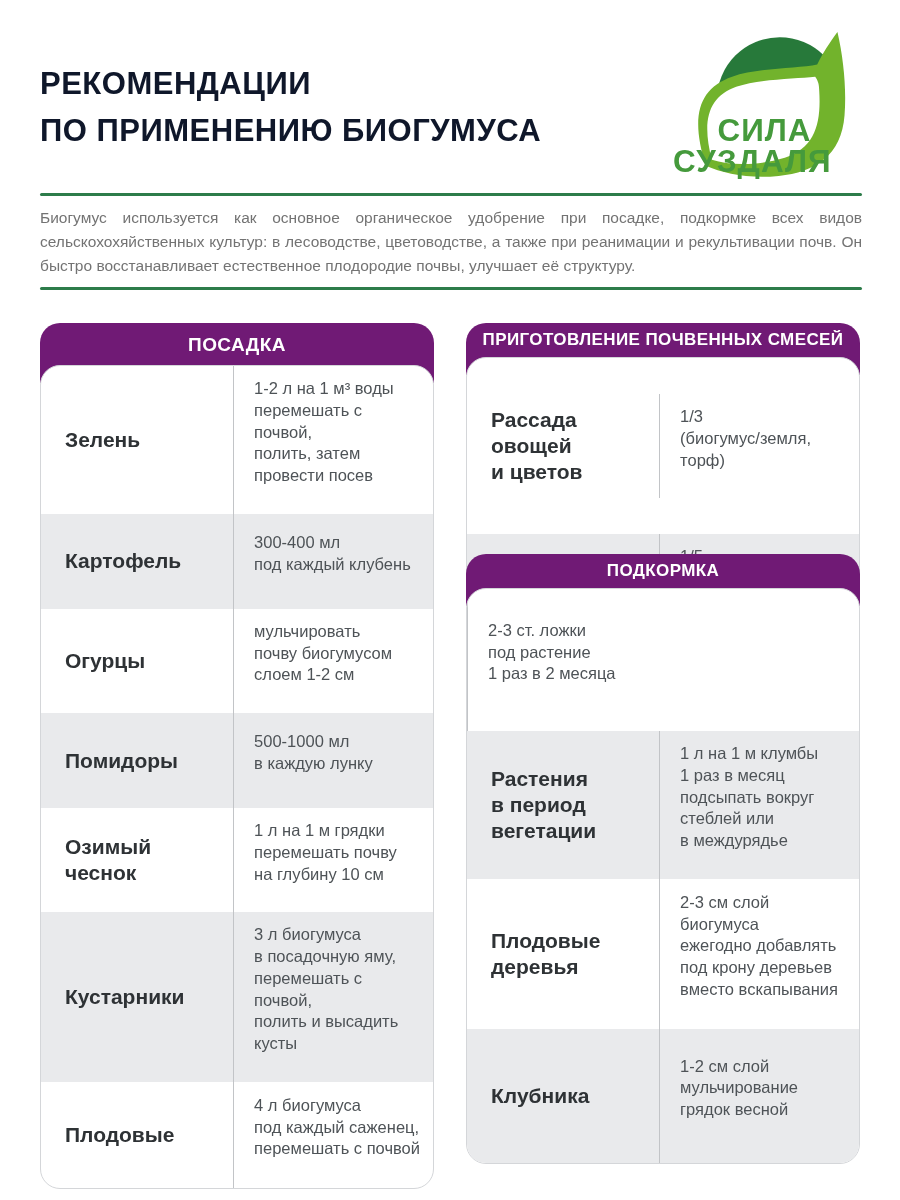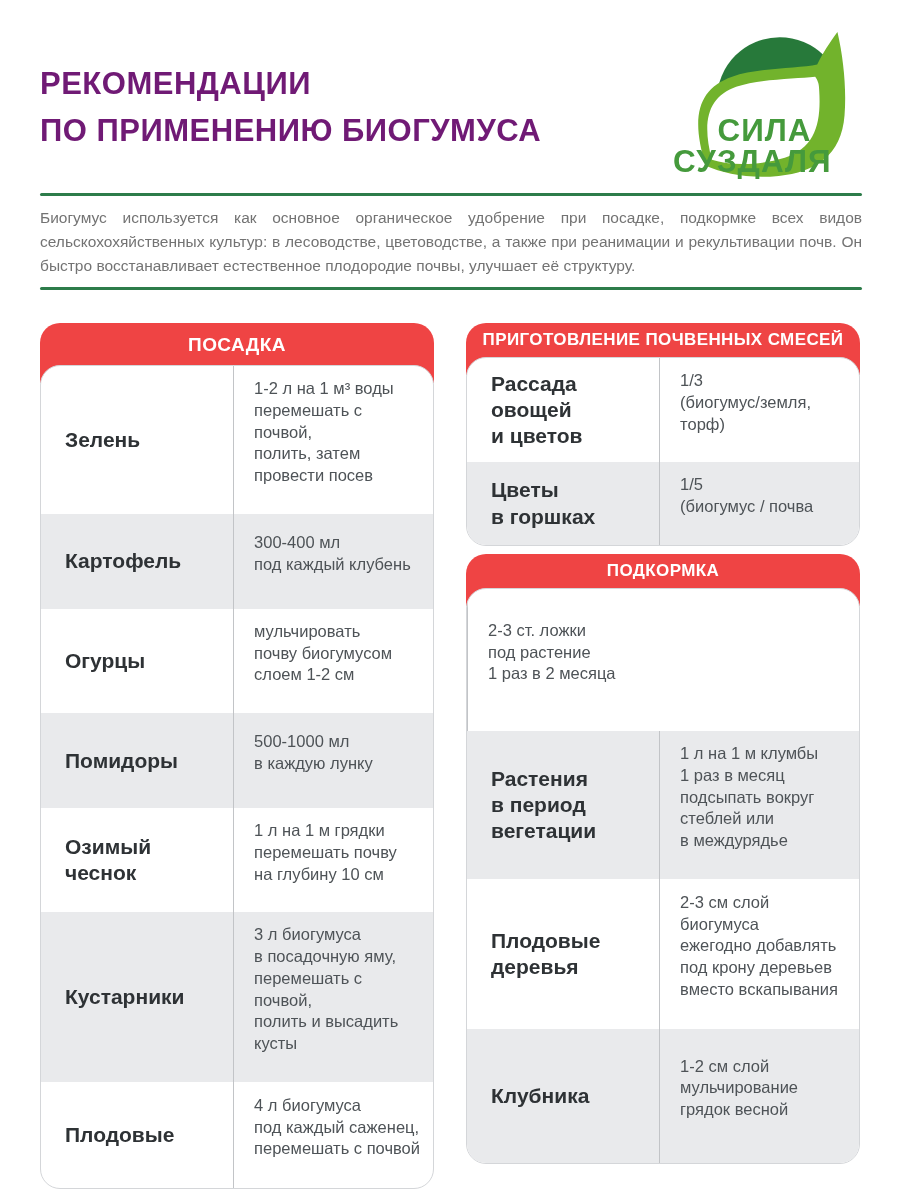--- a/index.html
+++ b/index.html
@@ -3,37 +3,37 @@
 <meta charset="utf-8">
 <style>
   html,body{margin:0;padding:0;}
   body{
     width:900px;height:1200px;position:relative;background:#ffffff;
     font-family:"Liberation Sans", sans-serif;color:#2e3235;overflow:hidden;
   }
   
   .page-title{
     position:absolute;left:40px;top:60px;width:580px;
-    color:#701a75;font-size:31px;font-weight:bold;line-height:47px;letter-spacing:.5px;
+    color:#0f172a;font-size:31px;font-weight:bold;line-height:47px;letter-spacing:.5px;
   }
   .logo{position:absolute;left:645px;top:16px;width:235px;height:176px;}
   .rule{position:absolute;left:40px;width:822px;height:3px;background:#2d7c4a;border-radius:2px;}
   .rule-top{top:193px;}
   .rule-bottom{top:287px;}
   .intro{
     position:absolute;left:40px;top:206px;width:822px;
     font-size:15.5px;line-height:24px;color:#737373;text-align:justify;
   }
   
   .tbl{position:absolute;width:394px;}
   .tbl-posadka{left:40px;top:323px;}
   .tbl-smesi{left:466px;top:323px;border-radius:23px;}
   .tbl-podkormka{left:466px;top:554px;}
   .tbl-head{
-    background:#ef4444;border-radius:20px 20px 0 0;height:60px;box-sizing:border-box;
+    background:#701a75;border-radius:20px 20px 0 0;height:60px;box-sizing:border-box;
     display:flex;justify-content:center;align-items:flex-start;
     color:#ffffff;font-weight:bold;letter-spacing:.4px;
   }
   .tbl-posadka .tbl-head{padding-top:11px;font-size:19px;}
   .tbl-smesi .tbl-head,.tbl-podkormka .tbl-head{height:52px;padding-top:7px;font-size:17px;}
   .tbl-body{
     position:relative;margin-top:-18px;background:#ffffff;
     border:1px solid #d4d6d9;border-radius:20px;overflow:hidden;
   }
   .row{display:flex;}
@@ -46,21 +46,21 @@
   .cell-value{
     width:51%;box-sizing:border-box;border-left:1px solid #c2c4c7;
     padding:12px 10px 27px 20px;display:flex;align-items:center;
     font-size:16.5px;line-height:1.32;color:#4e5357;white-space:pre-line;
   }
   .tbl-posadka .row{min-height:95px;}
   .tbl-posadka .row:nth-child(3){min-height:104px;}
   .tbl-posadka .row:nth-child(5){min-height:102px;}
   .tbl-posadka .row:nth-child(7){min-height:106px;}
   .tbl-posadka .row:nth-child(8){min-height:88px;}
-  .tbl-smesi .row{min-height:79px;}
+  .tbl-smesi .row{min-height:79px;margin-top:36px;}
   .tbl-podkormka .row:nth-child(1){min-height:142px;}
   .tbl-podkormka .row:nth-child(2){min-height:130px;}
   .tbl-podkormka .row:nth-child(3){min-height:150px;}
   .tbl-podkormka .row:nth-child(4){min-height:134px;}
 </style>
 </head>
 <body>
 
 <div class="page-title">
   <div>РЕКОМЕНДАЦИИ</div>

